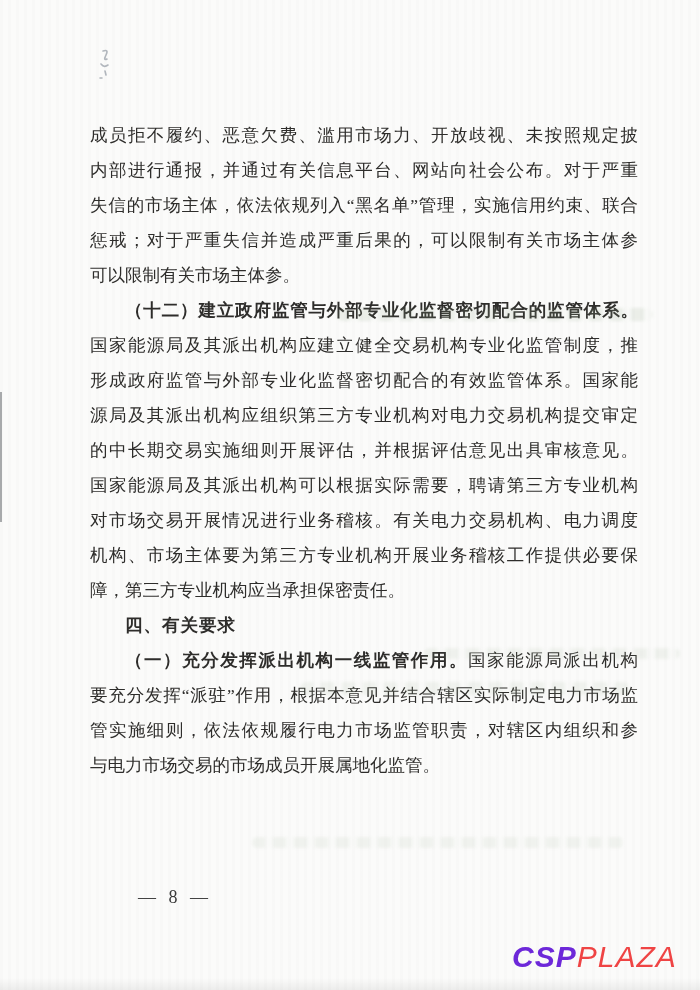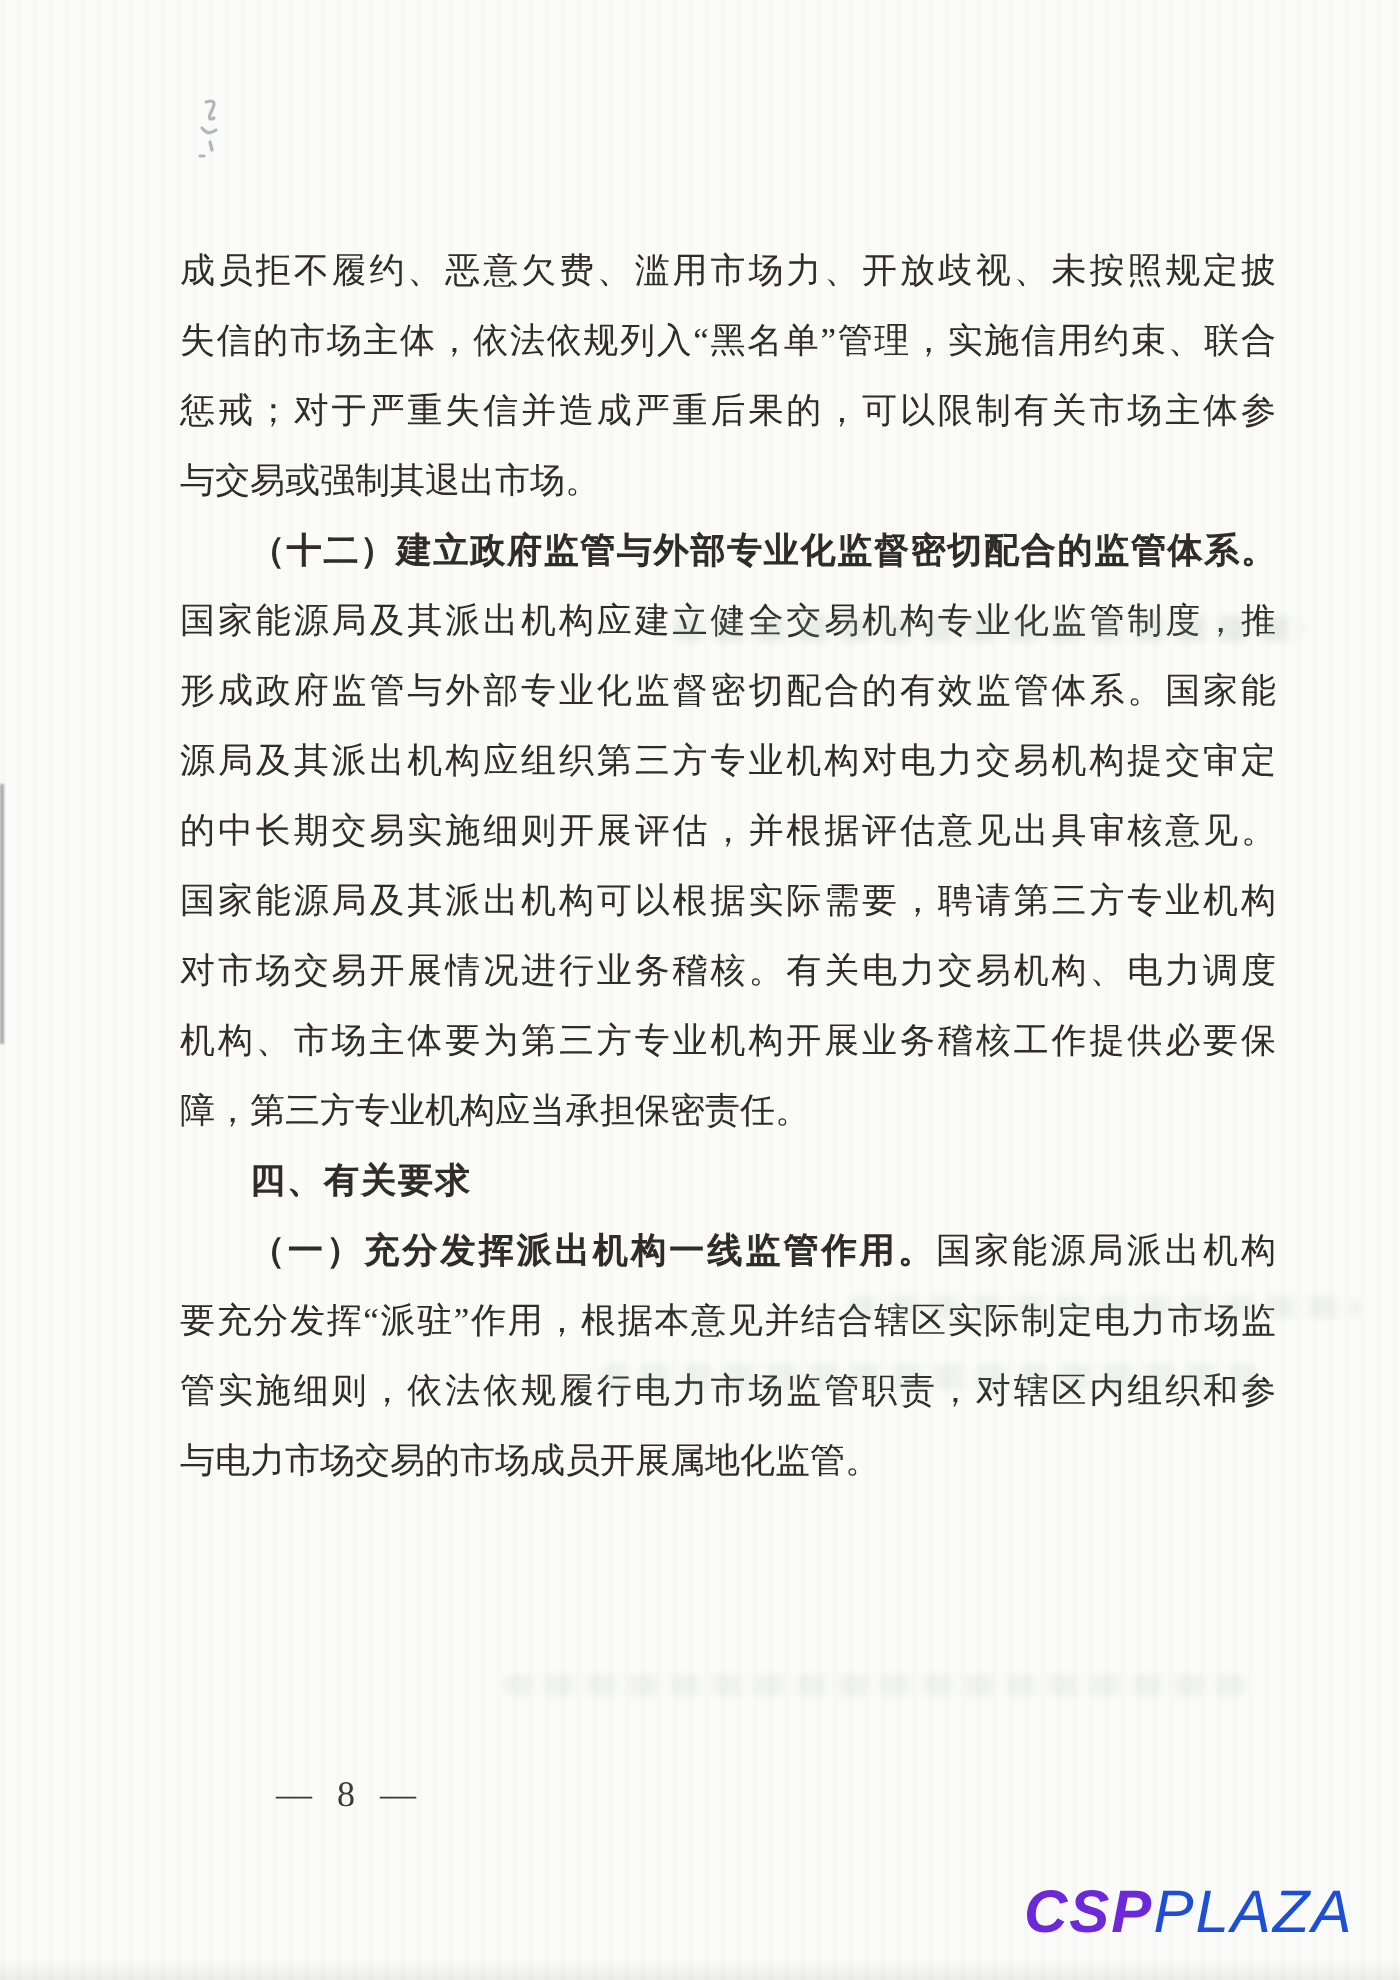--- a/index.html
+++ b/index.html
@@ -25,21 +25,21 @@
   .pagenum {
     position:absolute; left:138px; top:882px; height:30px; line-height:30px;
     font-size:18px; color:#3a3a3a; letter-spacing:4px;
   }
   .watermark {
     position:absolute; left:512px; top:940px; white-space:nowrap;
     font-family:"Liberation Sans","DejaVu Sans",sans-serif;
     font-style:italic; font-size:30px; line-height:34px; user-select:none;
   }
   .wm-csp   { color:#6d28d9; font-weight:800; letter-spacing:1px; }
-  .wm-plaza { color:#1d4ed8; font-weight:400; letter-spacing:1px; }
+  .wm-plaza { color:#ef4444; font-weight:400; letter-spacing:1px; }
   
   .bleed {
     position:absolute; height:13px; border-radius:6px; pointer-events:none;
     background:repeating-linear-gradient(90deg, rgba(150,172,142,0.30) 0 13px, rgba(150,172,142,0.05) 13px 21px);
     filter:blur(1.6px); opacity:0.55;
   }
   .b1 { left:337px; top:308px; width:316px; }
   .b2 { left:424px; top:648px; width:256px; height:11px; opacity:0.40; }
   .b3 { left:300px; top:682px; width:330px; opacity:0.38; }
   .b4 { left:252px; top:837px; width:372px; height:11px; opacity:0.35; }
@@ -61,23 +61,24 @@
   <div class="smudge">
     <svg width="22" height="34" viewBox="0 0 22 34">
       <path d="M9 3 Q15 1 12 7 Q9 13 13 11 M7 16 Q10 20 14 17 M11 23 L12 27 M6 30 L8 30" stroke="#8b929c" fill="none" stroke-width="1.6" opacity="0.65" stroke-linecap="round"></path>
     </svg>
   </div>
 
   <div class="textblock">
 
     <div>
       <div class="line just">成员拒不履约、恶意欠费、滥用市场力、开放歧视、未按照规定披</div>
+      <div class="line just">内部进行通报，并通过有关信息平台、网站向社会公布。对于严重</div>
       <div class="line just">失信的市场主体，依法依规列入“黑名单”管理，实施信用约束、联合</div>
       <div class="line just">惩戒；对于严重失信并造成严重后果的，可以限制有关市场主体参</div>
-      <div class="line">与交易或强制其退出市场。</div>
+      <div class="line">可以限制有关市场主体参。</div>
     </div>
 
     <div>
       <div class="line just indent">
         <span class="bold">（十二）建立政府监管与外部专业化监督密切配合的监管体系。</span>
       </div>
       <div class="line just">国家能源局及其派出机构应建立健全交易机构专业化监管制度，推</div>
       <div class="line just">形成政府监管与外部专业化监督密切配合的有效监管体系。国家能</div>
       <div class="line just">源局及其派出机构应组织第三方专业机构对电力交易机构提交审定</div>
       <div class="line just">的中长期交易实施细则开展评估，并根据评估意见出具审核意见。</div>

